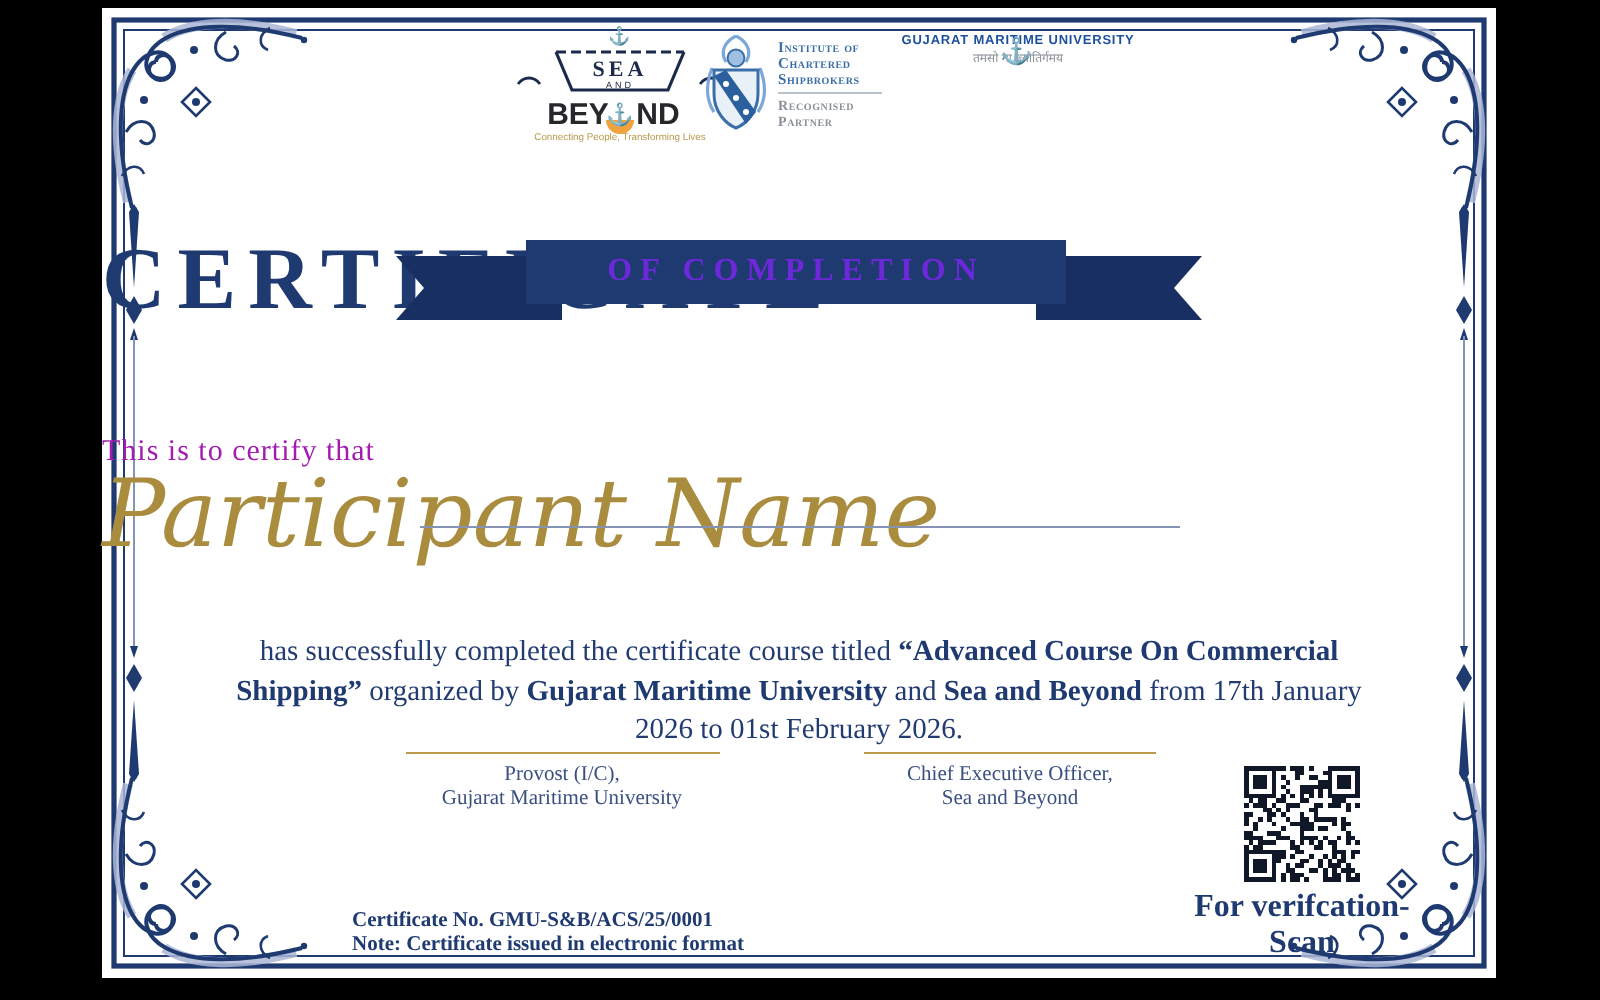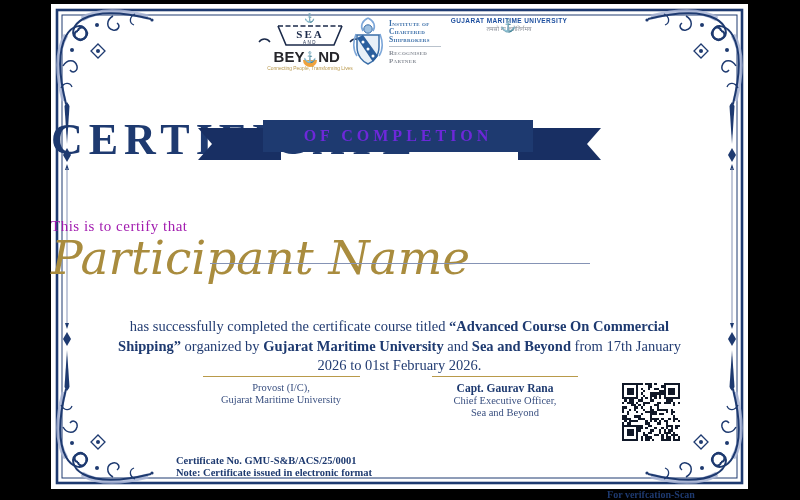--- a/index.html
+++ b/index.html
@@ -45,22 +45,22 @@
   
   .sig{width:190px;text-align:center;top:372px;}
   .sig-left{left:135px;} .sig-right{left:359px;}
   .sig-line{display:block;margin:0 auto 5px auto;border-top:1.6px solid #b99a4a;}
   .sig-left .sig-line{width:157px;} .sig-right .sig-line{width:146px;}
   .sig-name{font-size:11.5px;font-weight:700;color:#1e3a70;line-height:13px;}
   .sig-role{font-size:10.5px;color:#3a5080;line-height:12px;}
 
   
   .qr-box{left:571px;top:379px;width:58px;height:58px;}
-  .qr-caption{left:540px;top:441px;width:120px;text-align:center;font-size:10px;
-              font-weight:700;color:#1e3a70;margin-top:44px;}
+  .qr-caption{left:540px;top:441px;width:120px;text-align:center;font-size:16px;
+              font-weight:700;color:#1e3a70;}
   .footer{left:125px;top:451px;font-size:10.5px;font-weight:700;color:#1e3a70;line-height:11.5px;}
 
   svg{display:block;}
 </style>
 </head>
 <body>
 
 <div class="stage">
   <div class="cert">
 
@@ -165,21 +165,20 @@
       <span>has successfully completed the certificate course titled </span><b>“Advanced Course On Commercial Shipping”</b><span> organized by </span><b>Gujarat Maritime University</b><span> and  </span><b>Sea and Beyond</b><span> from 17th January 2026 to 01st February 2026.</span>
     </div>
 
     <div class="abs sig sig-left">
       <span class="sig-line"></span>
       <div class="sig-role">Provost (I/C),</div>
       <div class="sig-role">Gujarat Maritime University</div>
     </div>
     <div class="abs sig sig-right">
       <span class="sig-line"></span>
-      <div class="sig-name">Capt. Gaurav Rana</div>
       <div class="sig-role">Chief Executive Officer,</div>
       <div class="sig-role">Sea and Beyond</div>
     </div>
 
     <div class="abs qr-box">
       <svg id="qr-svg" width="58" height="58" viewBox="0 0 25 25" shape-rendering="crispEdges">
           <rect x="0" y="0" width="1" height="1" fill="#101828"></rect>
           <rect x="1" y="0" width="1" height="1" fill="#101828"></rect>
           <rect x="2" y="0" width="1" height="1" fill="#101828"></rect>
           <rect x="3" y="0" width="1" height="1" fill="#101828"></rect>

